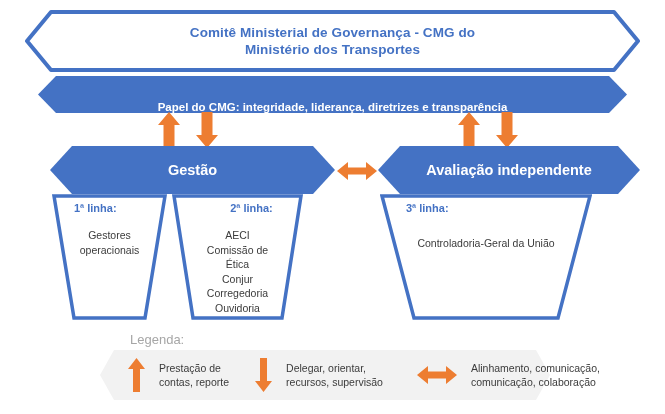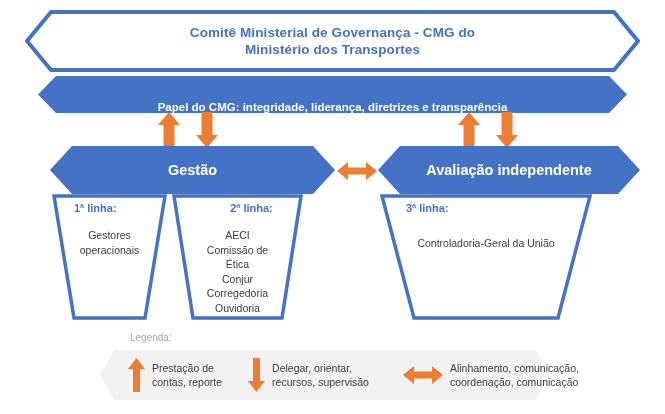--- a/index.html
+++ b/index.html
@@ -130,39 +130,39 @@
   }
   #trap-1 .trap-body { padding: 0 14px; }
   #trap-2 .trap-body { padding: 0 18px; }
   #trap-3 .trap-body { padding: 0 26px; top: 42px; }
   .trap .trap-body div { white-space: nowrap; }
 
   
   #legend-title {
     left: 122px; top: 332px;
     color: #a6a6a6;
-    font-size: 10px;
+    font-size: 13px;
     padding-left: 8px;
   }
   #legend-band {
     left: 100px; top: 350px;
     width: 450px; height: 50px;
   }
   #legend-items {
     position: absolute;
     inset: 0;
     display: flex;
     align-items: center;
     padding-left: 24px;
     box-sizing: border-box;
   }
   .legend-item {
     display: flex;
     align-items: center;
-    gap: 7px;
+    gap: 14px;
   }
   .legend-item .ltext {
     color: #3b3b3b;
     font-size: 10.5px;
     line-height: 14.5px;
     white-space: nowrap;
   }
   #legend-item-1 { margin-left: 4px; }
   #legend-item-2 { margin-left: 26px; }
   #legend-item-3 { margin-left: 34px; justify-content: flex-end; }
@@ -289,20 +289,20 @@
           <div>recursos, supervisão</div>
         </div>
       </div>
 
       <div class="legend-item" id="legend-item-3">
         <svg width="40" height="20" viewBox="0 0 40 20">
           <polygon points="0,10 11,1 11,6.5 29,6.5 29,1 40,10 29,19 29,13.5 11,13.5 11,19" fill="#ED7D31"></polygon>
         </svg>
         <div class="ltext">
           <div>Alinhamento, comunicação,</div>
-          <div>coordenação, comunicação</div>
+          <div>comunicação, colaboração</div>
         </div>
       </div>
 
     </div>
   </div>
 
 </div>
 
 </body></html>

